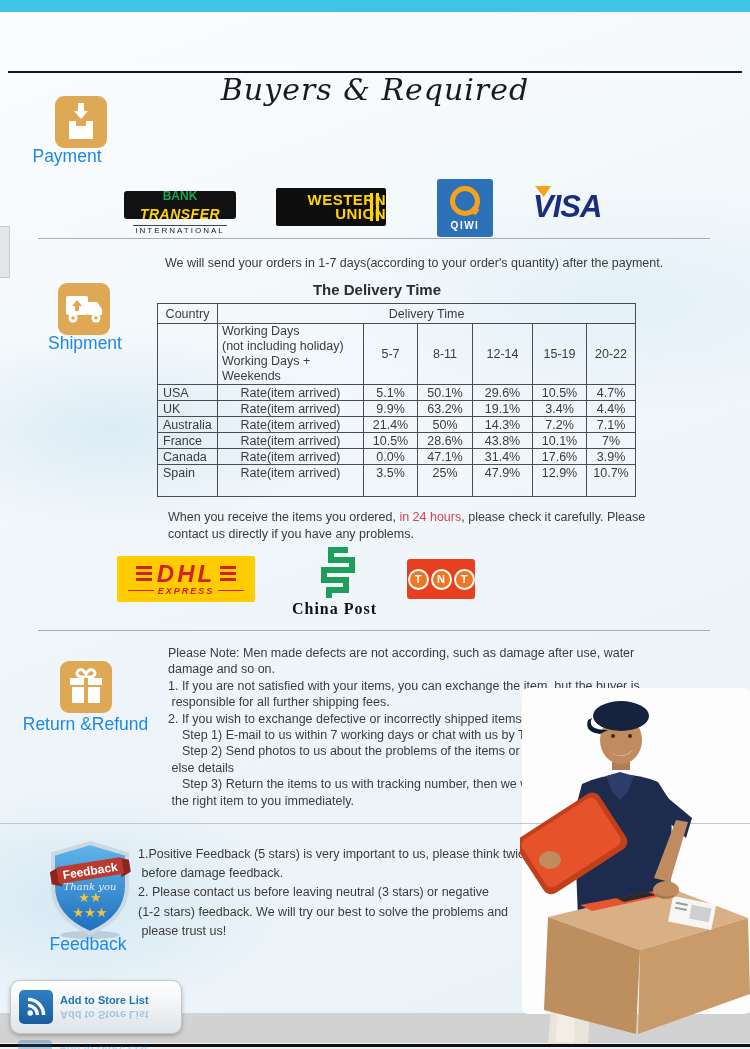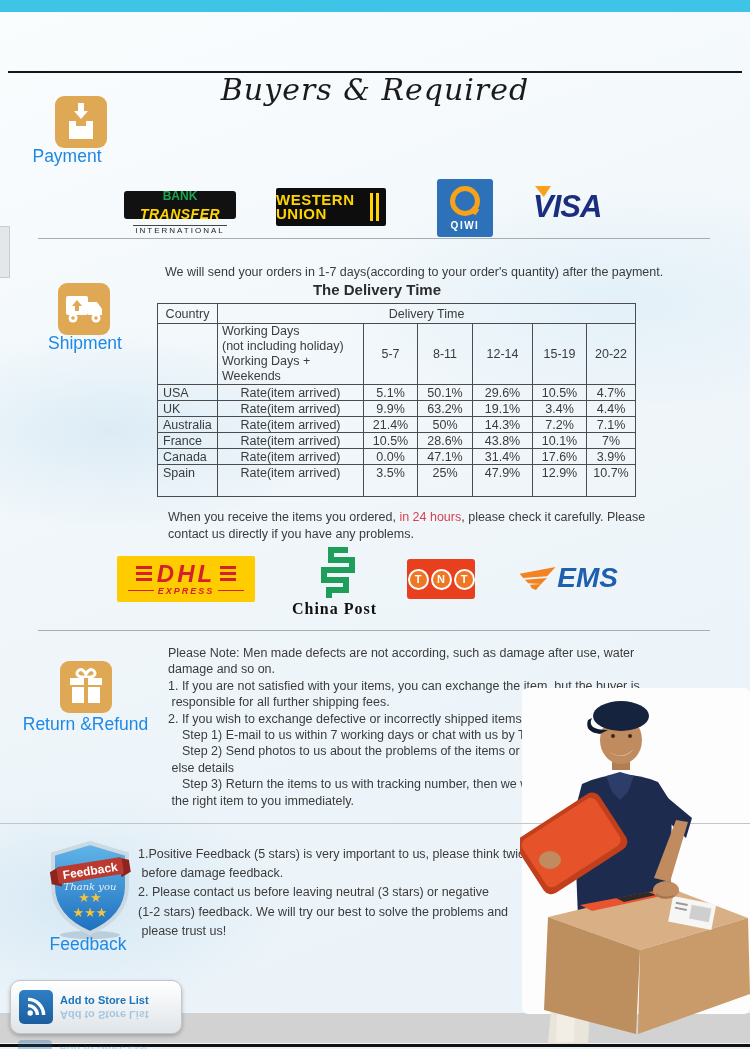--- a/index.html
+++ b/index.html
@@ -23,37 +23,37 @@
   #payment-icon{left:55px;top:96px;}
   #payment-label{left:12px;top:146px;width:110px;}
   #payment-desc{left:163px;top:149px;font-size:12.5px;}
   
   #bt-logo{left:124px;top:191px;width:112px;text-align:center;}
   #bt-box{width:112px;height:28px;background:#111;border-radius:3px;display:flex;align-items:center;justify-content:center;gap:3px;flex-direction:column;}
   #bt-w1{color:#19a64e;font-weight:900;font-size:12px;}
   #bt-w2{color:#ffd400;font-weight:900;font-style:italic;font-size:14px;letter-spacing:.5px;}
   #bt-sub{font-size:8px;letter-spacing:2px;color:#222;margin-top:1px;border-top:1px solid #444;display:inline-block;padding:0 2px;}
   #wu-logo{left:276px;top:188px;width:110px;height:38px;background:#0d0d0d;border-radius:2px;
-    display:flex;flex-direction:column;align-items:flex-start;justify-content:center;line-height:14px;position:absolute;}
+    display:flex;flex-direction:column;align-items:flex-end;justify-content:center;line-height:14px;position:absolute;}
   .wu-line{color:#ffd400;font-weight:900;font-size:15px;letter-spacing:.5px;}
   .wu-bar{position:absolute;top:5px;bottom:5px;width:3px;background:#ffd400;}
   #wu-bar1{right:7px;} #wu-bar2{right:13px;}
   #qiwi-logo{left:437px;top:179px;width:56px;height:58px;background:#2d72b8;border-radius:3px;
     display:flex;flex-direction:column;align-items:center;justify-content:center;}
   #qiwi-ring{width:20px;height:20px;border:5px solid #f7a21a;border-radius:50%;position:relative;}
   #qiwi-tail{position:absolute;right:-3px;bottom:-3px;width:7px;height:7px;background:#f7a21a;transform:rotate(35deg);}
   #qiwi-word{color:#fff;font-weight:900;font-size:10px;letter-spacing:1.5px;margin-top:4px;}
   #visa-logo{left:533px;top:189px;width:95px;height:36px;}
   #visa-word{font-style:italic;font-weight:900;font-size:31px;color:#1b2d7d;letter-spacing:-1px;font-family:"Liberation Sans",sans-serif;}
   #visa-flame{position:absolute;left:2px;top:-3px;width:16px;height:11px;background:#f7a21a;clip-path:polygon(0 0,100% 0,55% 100%);}
   .divider{left:38px;width:672px;height:1px;background:#a9adb0;}
   #divider1{top:238px;} #divider2{top:630px;}
   #divider3{left:0;top:823px;width:750px;height:1px;background:#c3c7ca;z-index:4;}
   
-  #ship-intro{left:165px;top:256px;font-size:12.5px;margin-top:9px;}
+  #ship-intro{left:165px;top:256px;font-size:12.5px;}
   #ship-icon{left:58px;top:283px;}
   #ship-label{left:30px;top:333px;width:110px;}
   #table-title{left:157px;top:281px;width:440px;text-align:center;font-weight:bold;font-size:15px;color:#2c2c2c;}
   #delivery-table{left:157px;top:303px;}
   #delivery-table table{border-collapse:collapse;table-layout:fixed;width:478px;font-size:12.5px;}
   #delivery-table td,#delivery-table th{border:1px solid #4c4c4c;padding:0 3px;font-weight:normal;text-align:center;overflow:hidden;}
   #delivery-table .cty{text-align:left;padding-left:5px;}
   #delivery-table .wd{text-align:left;line-height:15px;padding-left:4px;}
   #delivery-table tr.last td{height:30px;vertical-align:top;padding-top:1px;}
   #ship-note{left:168px;top:509px;width:480px;font-size:12.5px;line-height:17px;}
@@ -280,28 +280,20 @@
     </svg>
   </div>
   <div class="abs" id="cp-text">China Post</div>
 
   <div class="abs" id="tnt-logo">
     <span class="tnt-circle">T</span>
     <span class="tnt-circle">N</span>
     <span class="tnt-circle">T</span>
   </div>
 
-  <div class="abs" id="ems-logo">
-    <svg width="46" height="30" viewBox="0 0 46 30">
-      <polygon points="2,10 44,2 34,13 6,15" fill="#f58220"></polygon>
-      <polygon points="8,17 34,15 27,22 12,21" fill="#f58220"></polygon>
-      <polygon points="14,23 27,22 21,29 16,27" fill="#f58220"></polygon>
-    </svg>
-    <span id="ems-word">EMS</span>
-  </div>
 
   <div class="abs divider" id="divider2"></div>
 
   <div class="abs" id="return-text">
     <div>Please Note: Men made defects are not according, such as damage after use, water</div>
     <div>damage and so on.</div>
     <div>1. If you are not satisfied with your items, you can exchange the item, but the buyer is</div>
     <div> responsible for all further shipping fees.</div>
     <div>2. If you wish to exchange defective or incorrectly shipped items. You can do as this:</div>
     <div>    Step 1) E-mail to us within 7 working days or chat with us by Trade Manager</div>

